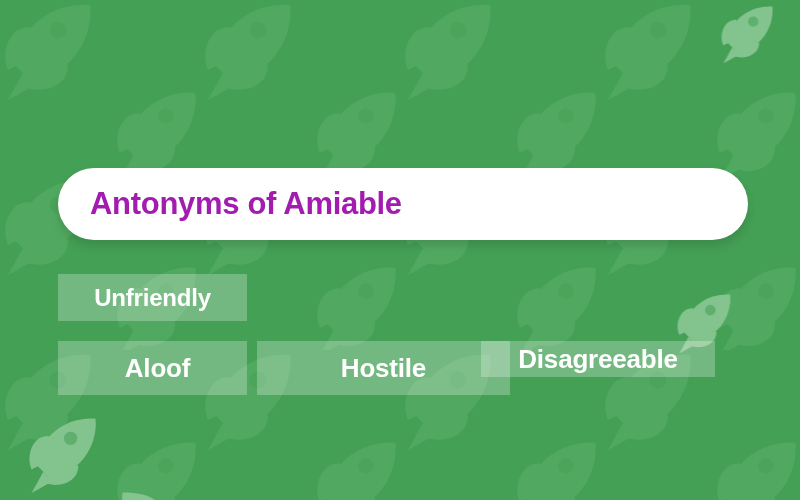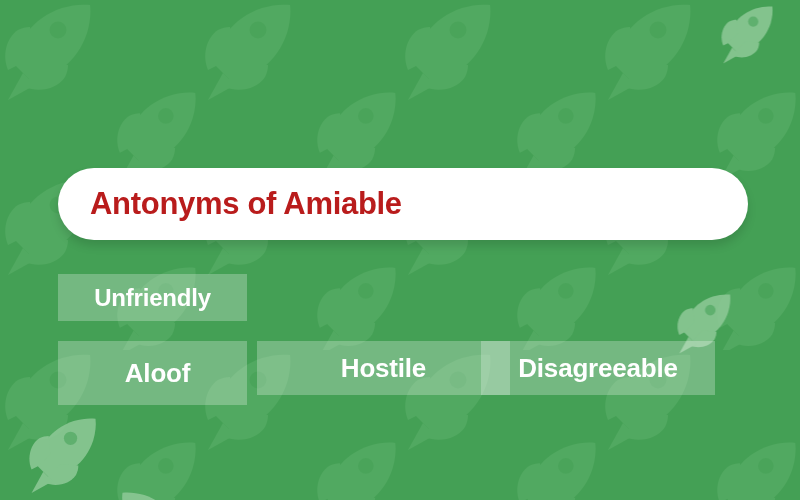--- a/index.html
+++ b/index.html
@@ -48,21 +48,21 @@
     width: 690px;
     height: 72px;
     background: #ffffff;
     border-radius: 36px;
     box-shadow: 0 6px 10px rgba(0,0,0,0.13);
     display: flex;
     align-items: center;
   }
   #title-text {
     margin-left: 32px;
-    color: #b91c1c;
+    color: #a21caf;
     font-size: 31px;
     font-weight: bold;
     letter-spacing: -0.3px;
     font-family: "Liberation Sans", sans-serif;
   }
 
   
   .chip {
     position: absolute;
     background: rgba(255,255,255,0.26);
@@ -80,36 +80,36 @@
     left: 58px;
     top: 274px;
     width: 189px;
     height: 47px;
     font-size: 24px;
   }
   #chip-aloof {
     left: 58px;
     top: 341px;
     width: 189px;
-    height: 64px;
+    height: 54px;
     font-size: 26px;
     padding-left: 10px;
   }
   #chip-hostile {
     left: 257px;
     top: 341px;
     width: 253px;
     height: 54px;
     font-size: 26px;
   }
   #chip-disagreeable {
     left: 481px;
     top: 341px;
     width: 234px;
-    height: 54px;
+    height: 36px;
     font-size: 26px;
   }
 </style>
 </head>
 <body>
 
 <div id="poster">
 
   <svg id="bg-pattern" viewBox="0 0 800 500" preserveAspectRatio="none" xmlns="http://www.w3.org/2000/svg">
     <defs>

